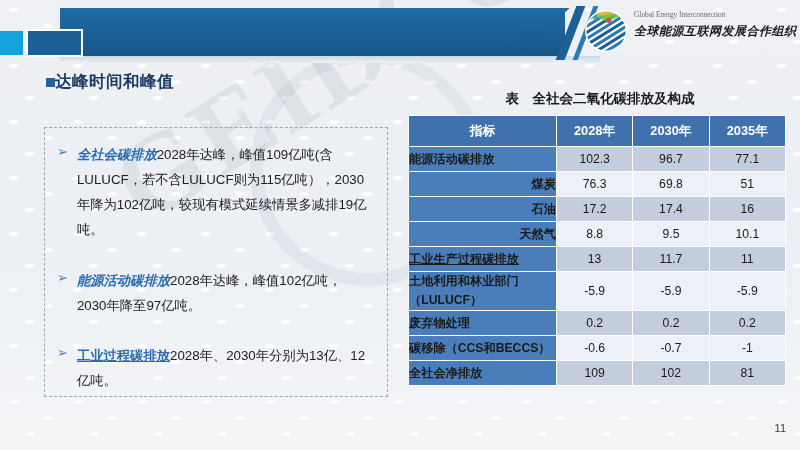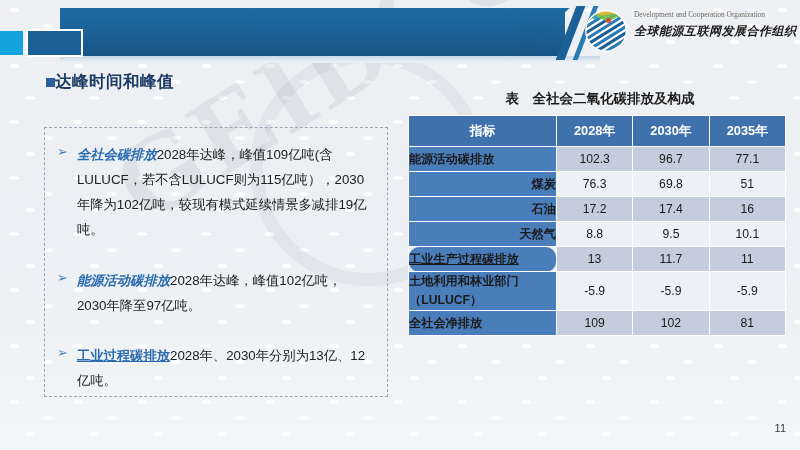--- a/index.html
+++ b/index.html
@@ -92,21 +92,21 @@
   #table{position:absolute;left:408px;top:115px;width:378px;border-collapse:collapse;}
   #table td,#table th{
     border:1px solid #ffffff;padding:0;height:24px;
     font-size:12.2px;color:#1a1a1a;
   }
   #table thead th{
     background:#3f72ad;color:#ffffff;font-weight:bold;height:30px;font-size:12.8px;
   }
   .lblcell{background:#4a7ebb;color:#ffffff;font-weight:bold;padding:0 7px;width:148px;text-align:left;}
   .lblcell.rt{text-align:right;font-family:Liberation Mono, monospace;}
-  .lblcell.ul{text-decoration:underline;border-radius:10px;}
+  .lblcell.ul{text-decoration:underline;}
   .vcell{text-align:center;width:76px;}
   .rowA .vcell{background:#c3cddd;}
   .rowB .vcell{background:#edf1f7;}
   .tall{height:48px;}
   .lbl2{line-height:19px;}
 
   #pagenum{position:absolute;right:14px;bottom:16px;font-size:11px;color:#3a3a3a;}
 </style>
 </head>
 <body>
@@ -146,21 +146,21 @@
             <rect x="-30" y="86" width="170" height="7" fill="#2a7ab4"></rect>
           </g>
           <path d="M8 30 q18 -16 34 -6 q12 8 26 -2 q10 -7 24 -2 l0 -28 l-90 0 z" fill="#6fbf4a" opacity=".92"></path>
           <path d="M30 12 q12 6 22 1 q8 -4 16 1 l0 -16 l-40 0 z" fill="#e8b43c" opacity=".92"></path>
           <circle cx="56" cy="26" r="6" fill="#d8473a" opacity=".9"></circle>
           <circle cx="26" cy="20" r="5" fill="#2a9dd8" opacity=".9"></circle>
         </g>
         <circle cx="50" cy="50" r="46" fill="none" stroke="#ffffff" stroke-width="3"></circle>
       </svg>
       <div class="logo-txt">
-        <div class="logo-en">Development and Cooperation Organization</div>
+        <div class="logo-en">Global Energy Interconnection</div>
         <div class="logo-cn">全球能源互联网发展合作组织</div>
       </div>
     </div>
   </div>
 
   <div id="subhead">
     <span class="sq-bullet"></span>
     <span class="subhead-txt">达峰时间和峰值</span>
   </div>
 
@@ -227,20 +227,32 @@
         <td class="vcell">11.7</td>
         <td class="vcell">11</td>
       </tr>
       <tr class="rowB">
         <td class="lblcell tall lbl2">土地利用和林业部门（LULUCF）</td>
         <td class="vcell tall">-5.9</td>
         <td class="vcell tall">-5.9</td>
         <td class="vcell tall">-5.9</td>
       </tr>
       <tr class="rowA">
+        <td class="lblcell">废弃物处理</td>
+        <td class="vcell">0.2</td>
+        <td class="vcell">0.2</td>
+        <td class="vcell">0.2</td>
+      </tr>
+      <tr class="rowB">
+        <td class="lblcell">碳移除（CCS和BECCS）</td>
+        <td class="vcell">-0.6</td>
+        <td class="vcell">-0.7</td>
+        <td class="vcell">-1</td>
+      </tr>
+      <tr class="rowA">
         <td class="lblcell">全社会净排放</td>
         <td class="vcell">109</td>
         <td class="vcell">102</td>
         <td class="vcell">81</td>
       </tr>
     </tbody>
   </table>
 
   <div id="pagenum">11</div>
 </div>

